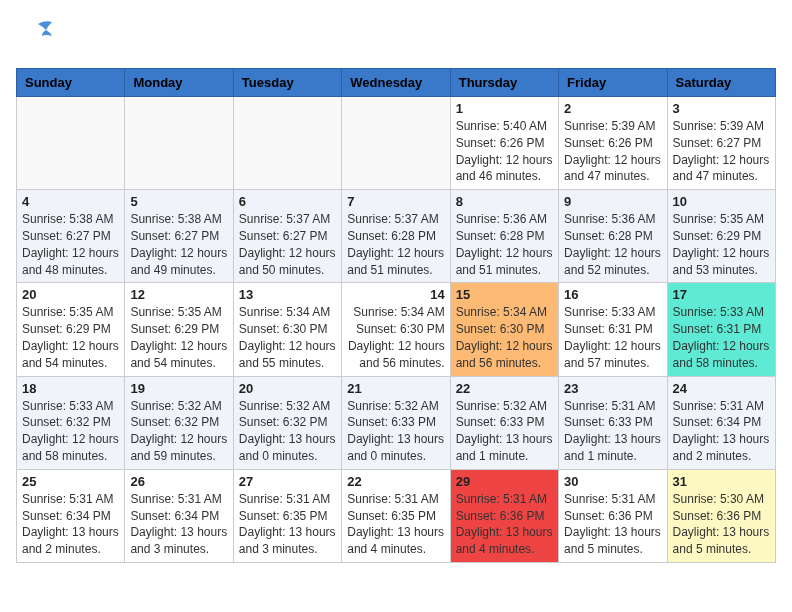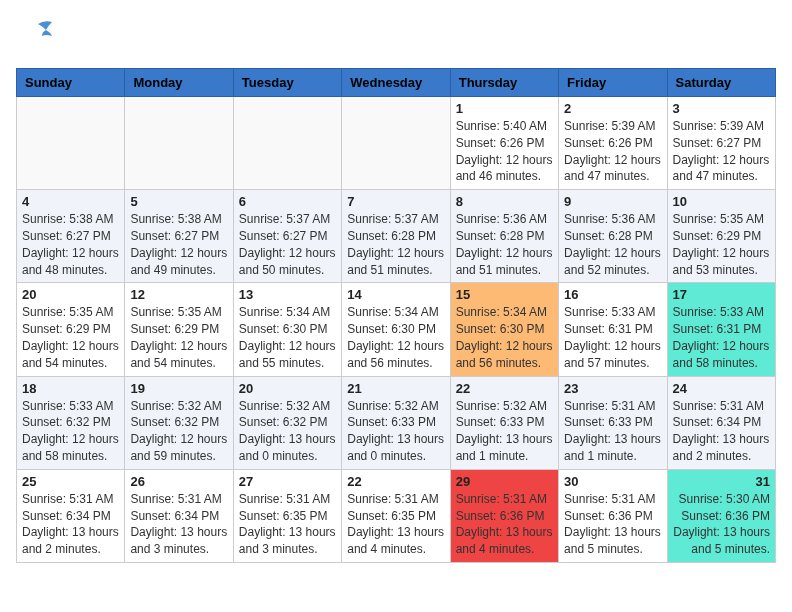--- a/index.html
+++ b/index.html
@@ -171,21 +171,21 @@
           <div class="day-detail">Sunrise: 5:35 AM<br>Sunset: 6:29 PM<br>Daylight: 12 hours<br>and 54 minutes.</div>
         </td>
         <td style="background: rgb(255, 255, 255);">
           <span class="day-num">12</span>
           <div class="day-detail">Sunrise: 5:35 AM<br>Sunset: 6:29 PM<br>Daylight: 12 hours<br>and 54 minutes.</div>
         </td>
         <td style="background: rgb(255, 255, 255);">
           <span class="day-num">13</span>
           <div class="day-detail">Sunrise: 5:34 AM<br>Sunset: 6:30 PM<br>Daylight: 12 hours<br>and 55 minutes.</div>
         </td>
-        <td style="background: rgb(255, 255, 255);">
+        <td style="background: rgb(255, 255, 255); text-align: right;">
           <span class="day-num">14</span>
           <div class="day-detail">Sunrise: 5:34 AM<br>Sunset: 6:30 PM<br>Daylight: 12 hours<br>and 56 minutes.</div>
         </td>
         <td style="background: #fdba74;">
           <span class="day-num">15</span>
           <div class="day-detail">Sunrise: 5:34 AM<br>Sunset: 6:30 PM<br>Daylight: 12 hours<br>and 56 minutes.</div>
         </td>
         <td style="background: rgb(255, 255, 255);">
           <span class="day-num">16</span>
           <div class="day-detail">Sunrise: 5:33 AM<br>Sunset: 6:31 PM<br>Daylight: 12 hours<br>and 57 minutes.</div>
@@ -243,19 +243,19 @@
           <div class="day-detail">Sunrise: 5:31 AM<br>Sunset: 6:35 PM<br>Daylight: 13 hours<br>and 4 minutes.</div>
         </td>
         <td style="background: #ef4444;">
           <span class="day-num">29</span>
           <div class="day-detail">Sunrise: 5:31 AM<br>Sunset: 6:36 PM<br>Daylight: 13 hours<br>and 4 minutes.</div>
         </td>
         <td style="background: rgb(255, 255, 255);">
           <span class="day-num">30</span>
           <div class="day-detail">Sunrise: 5:31 AM<br>Sunset: 6:36 PM<br>Daylight: 13 hours<br>and 5 minutes.</div>
         </td>
-        <td style="background: #5eead4; text-align: right;">
+        <td style="background: #fef9c3;">
           <span class="day-num">31</span>
           <div class="day-detail">Sunrise: 5:30 AM<br>Sunset: 6:36 PM<br>Daylight: 13 hours<br>and 5 minutes.</div>
         </td>
       </tr>
     </tbody>
 </table>
 
 </body></html>

